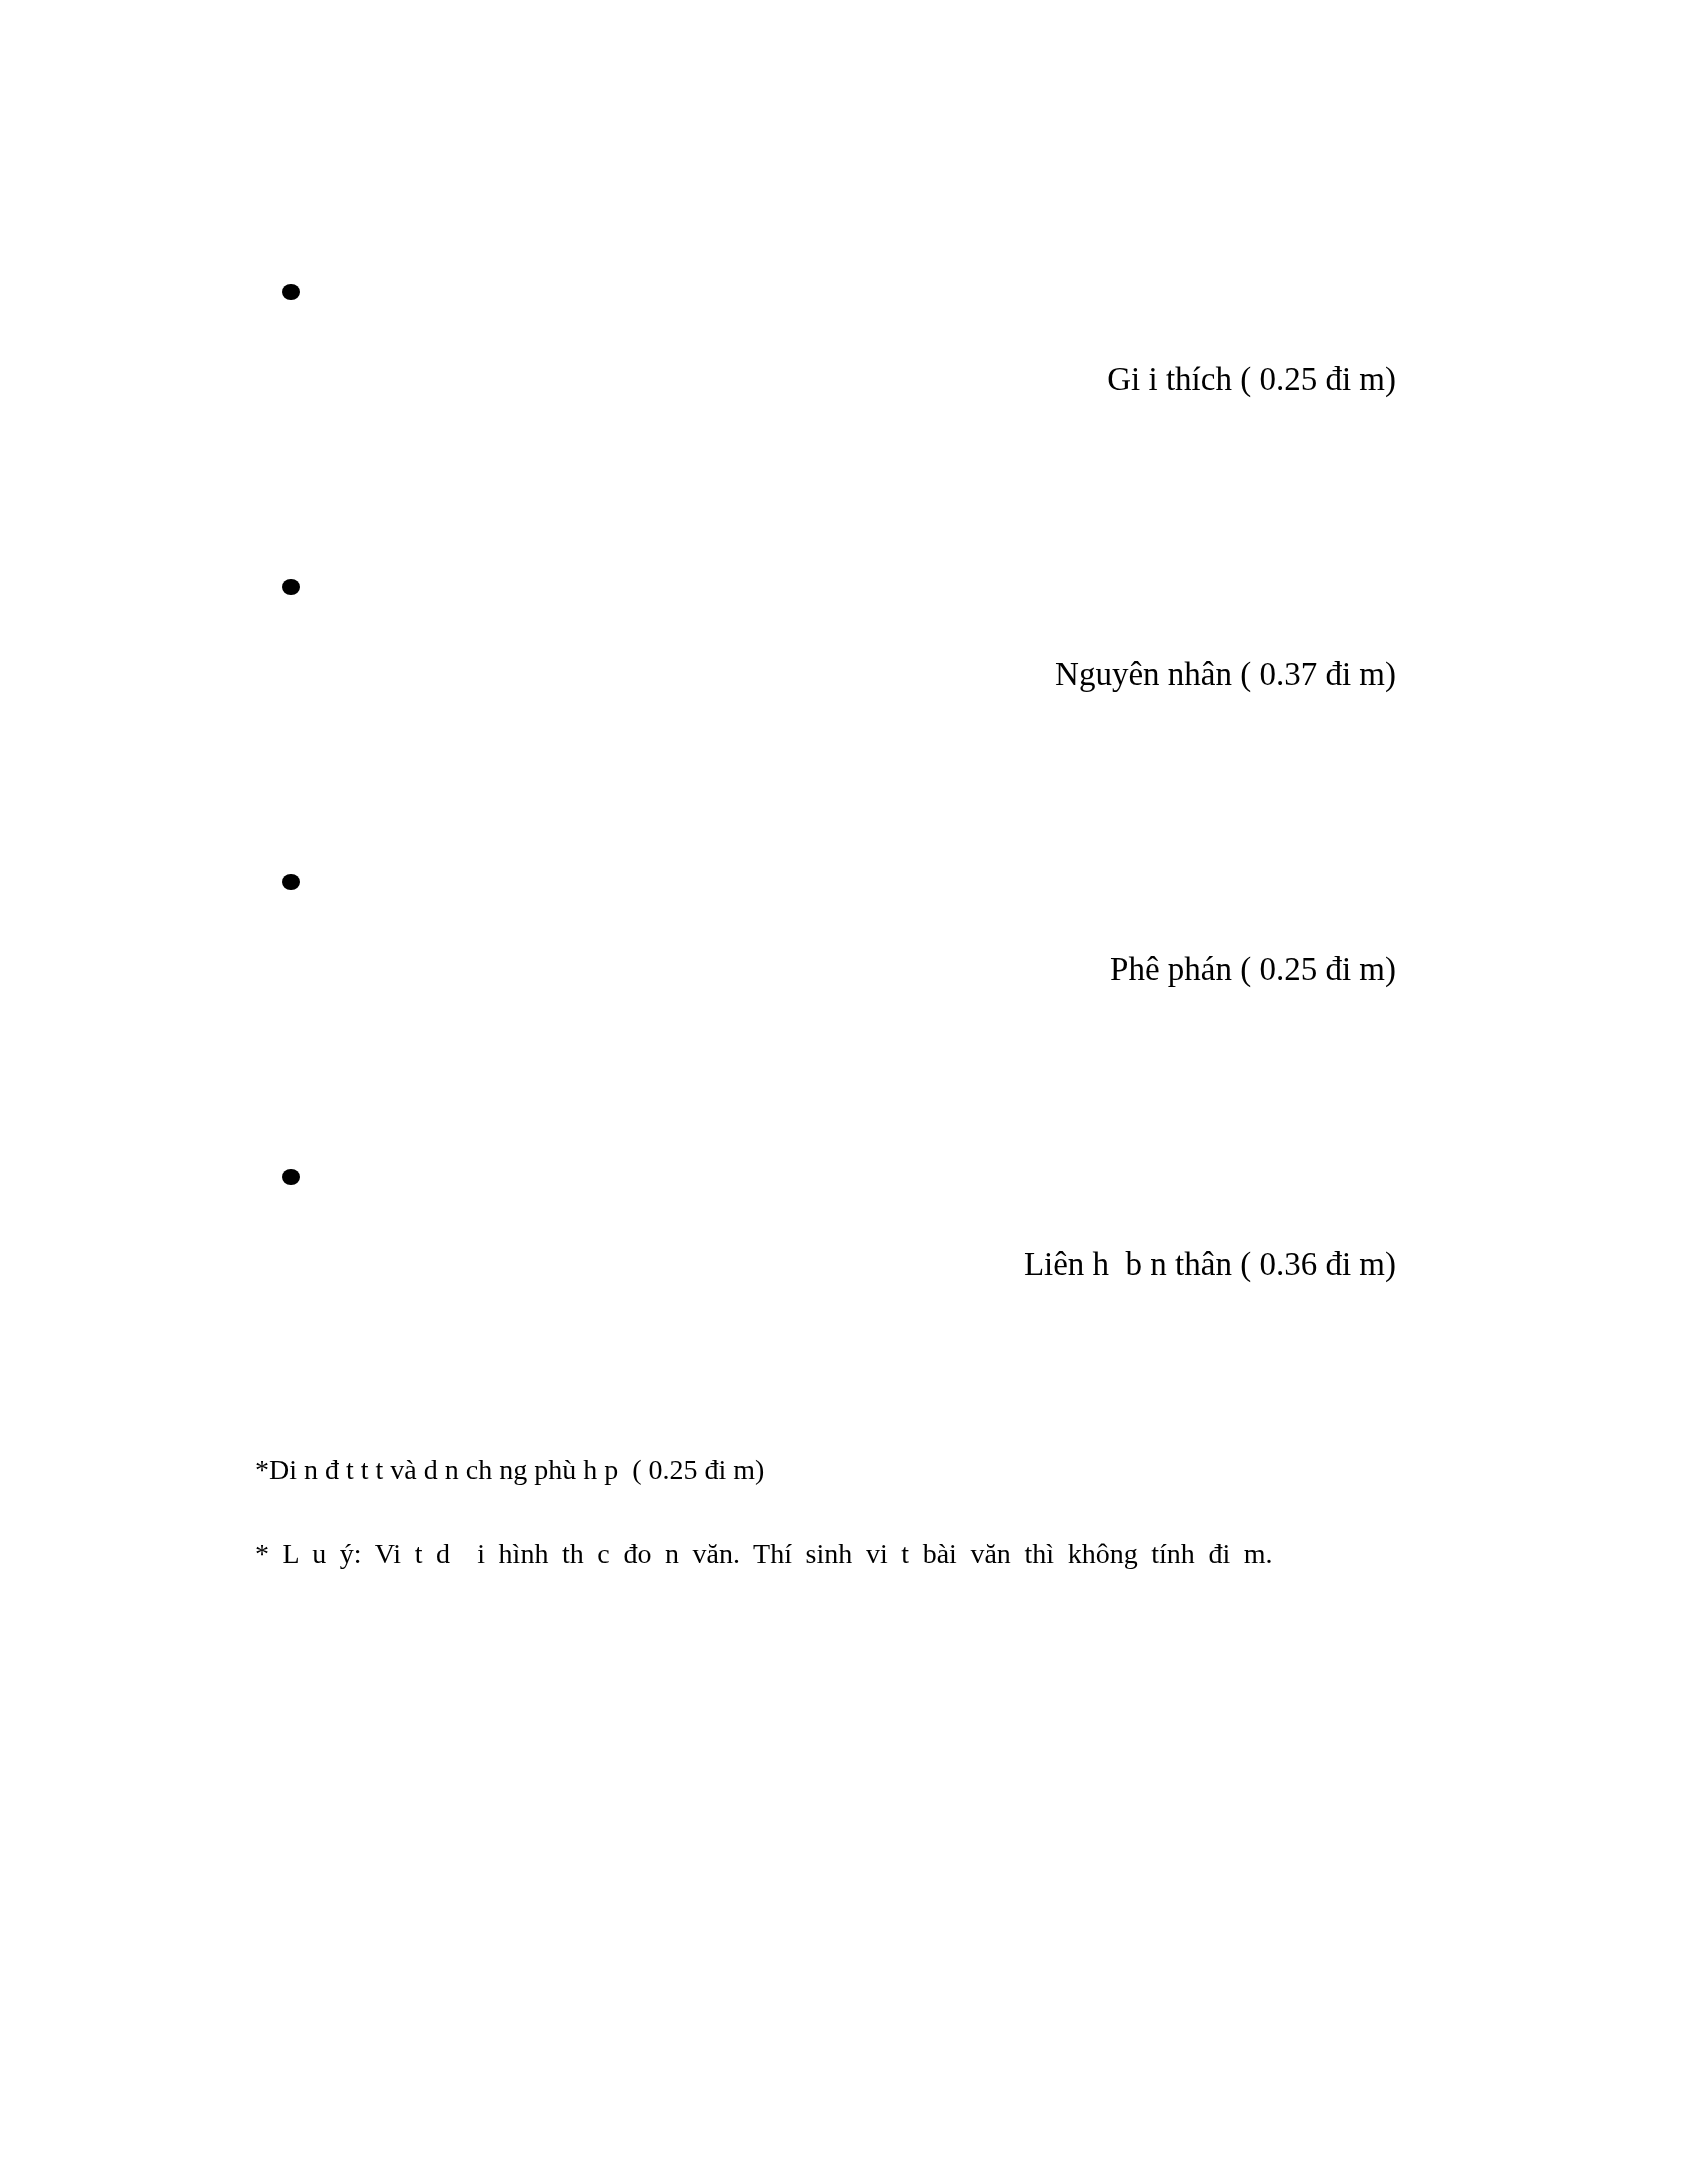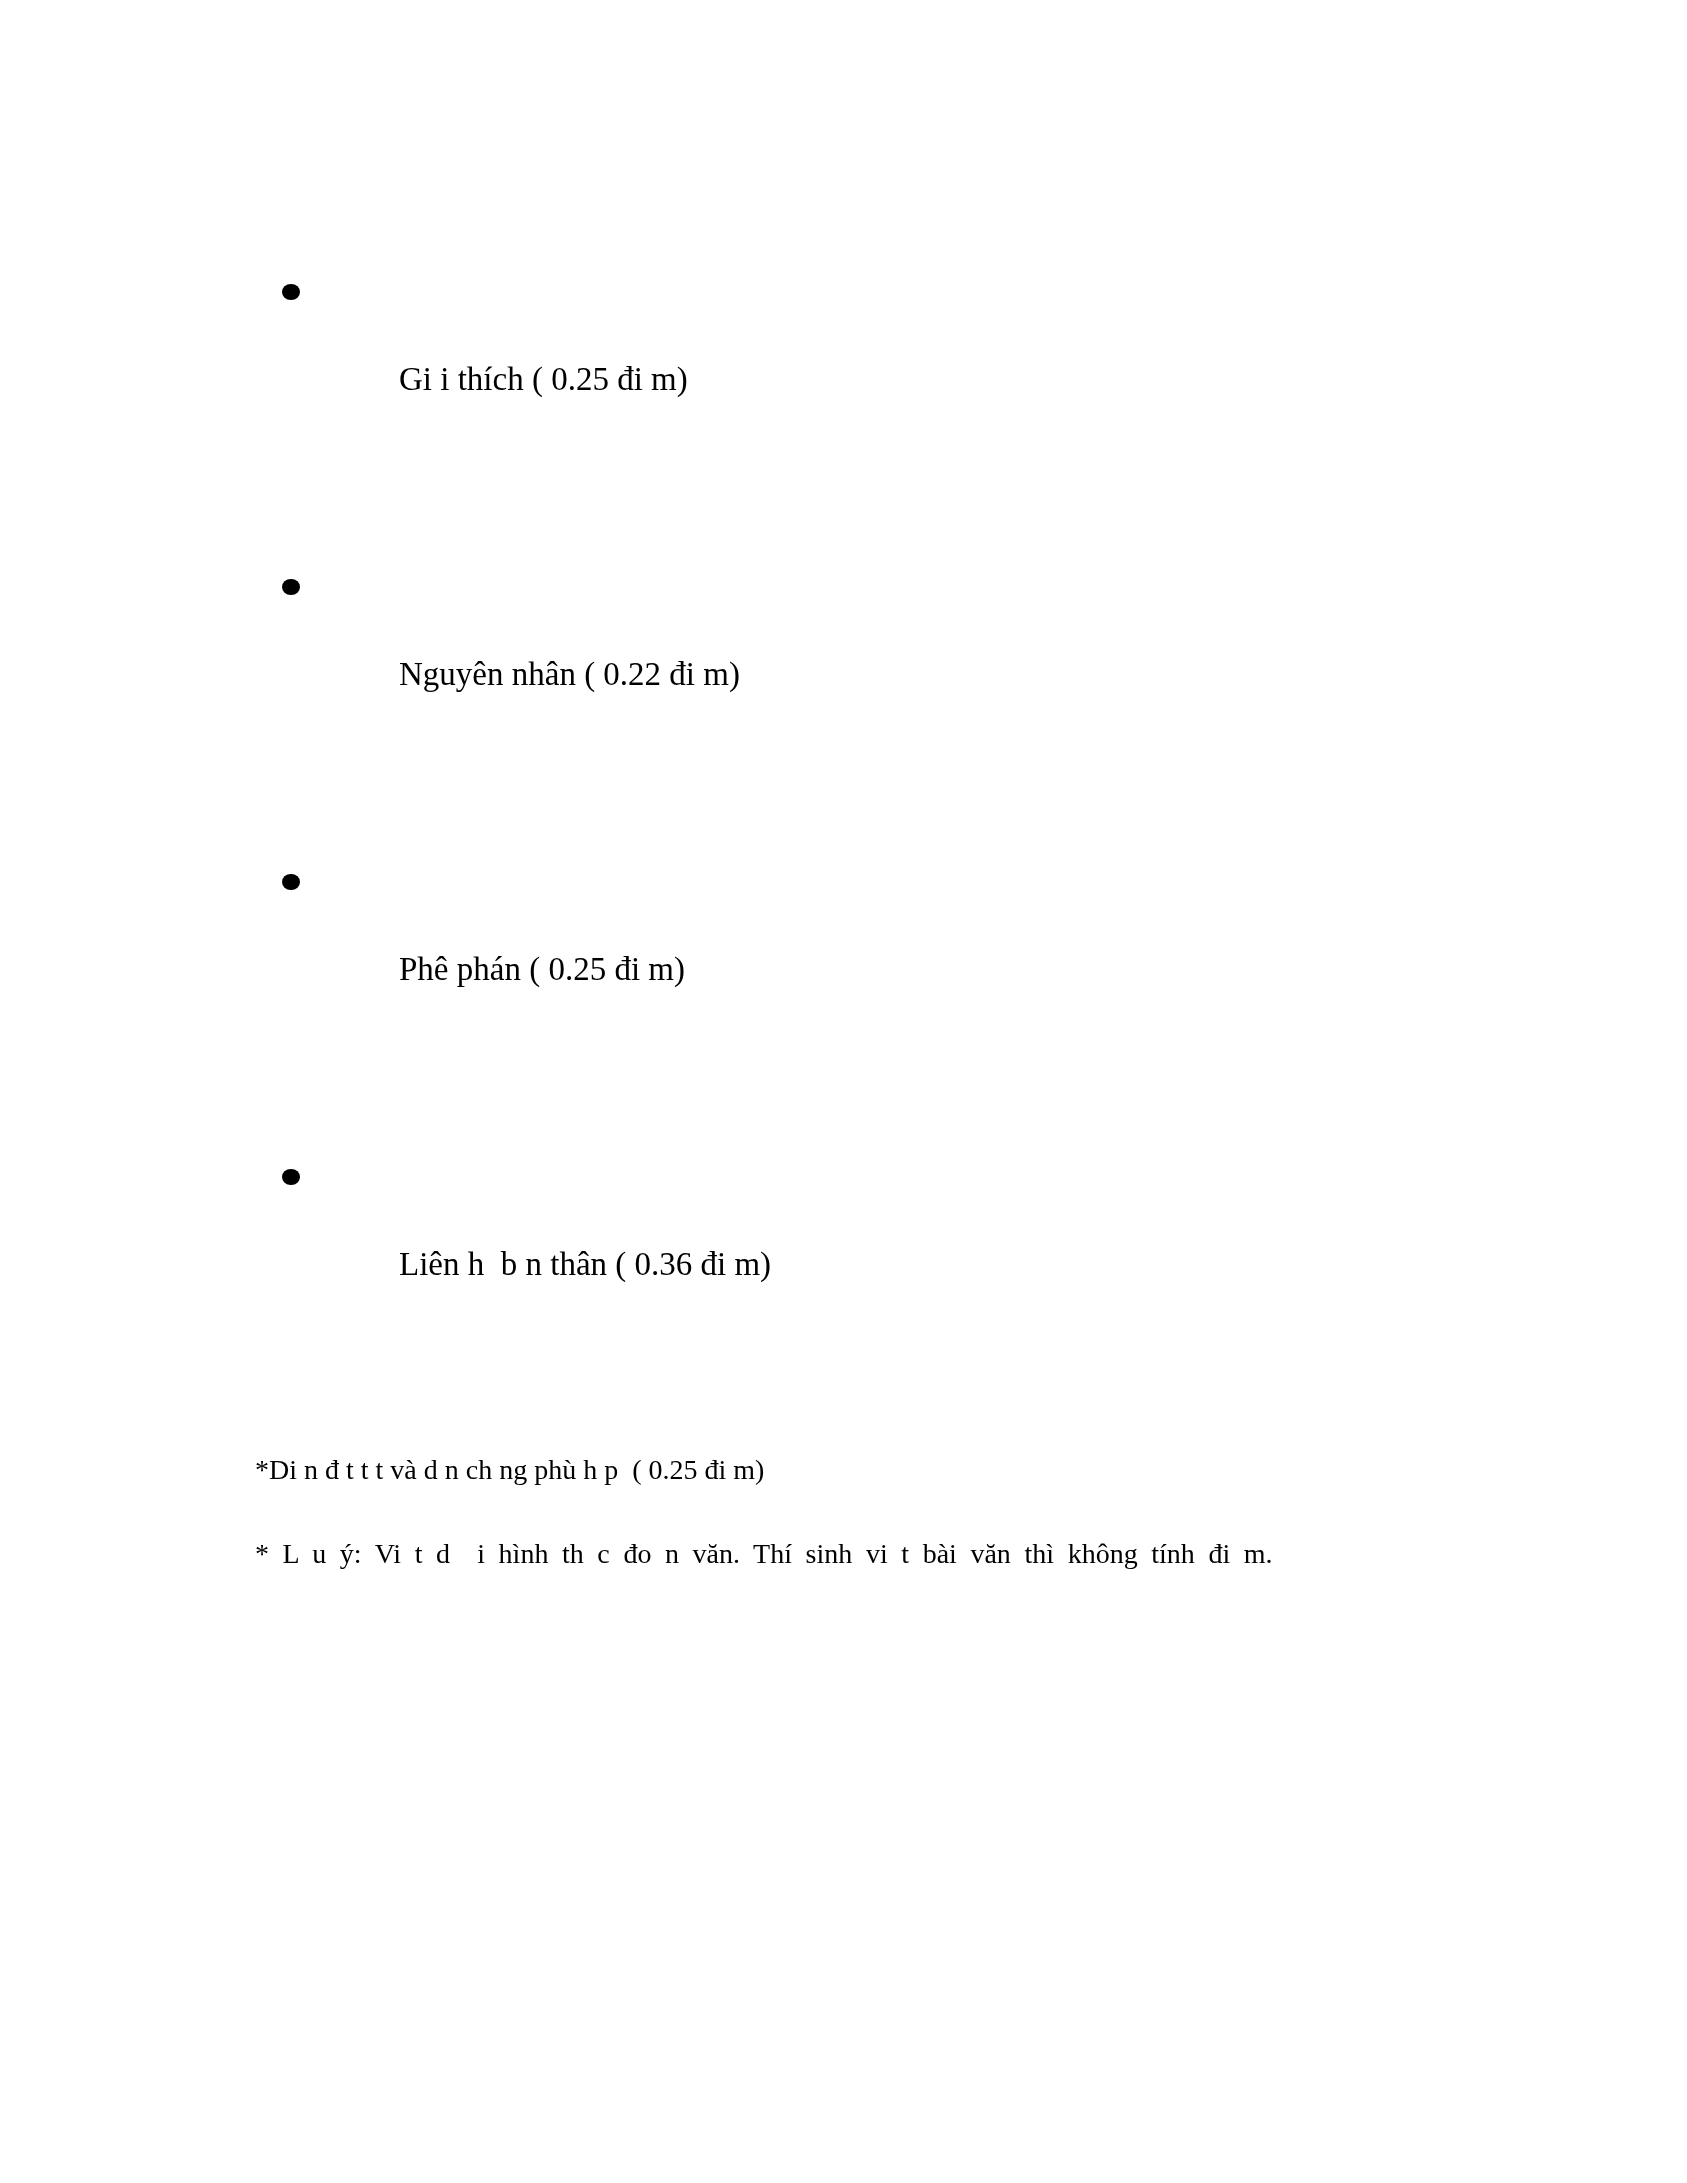--- a/index.html
+++ b/index.html
@@ -13,21 +13,21 @@
     font-size: 33px;
     overflow: hidden;
   }
   .content {
     position: absolute;
     left: 255px;
     top: 193px;
     width: 1141px;
   }
   .content * { white-space: pre-wrap; }
-  ul.bullets { list-style: none; margin: 0; padding: 0; }
+  ul.bullets { list-style: none; margin: 0; padding: 0; text-align: right; }
   ul.bullets li {
     position: relative;
     padding-left: 78px;
     line-height: 45px;
     margin-bottom: 41px;
   }
   .dot {
     position: absolute;
     left: 26.5px;
     top: 16.5px;
@@ -51,21 +51,21 @@
 <div class="page">
   <div class="content">
 
     <ul class="bullets">
       <li>
         <span class="dot"></span>
         <span>Gi i thích ( 0.25 đi m)</span>
       </li>
       <li>
         <span class="dot"></span>
-        <span>Nguyên nhân ( 0.22 đi m)</span>
+        <span>Nguyên nhân ( 0.37 đi m)</span>
       </li>
       <li>
         <span class="dot"></span>
         <span>Phê phán ( 0.25 đi m)</span>
       </li>
       <li>
         <span class="dot"></span>
         <span>Liên h  b n thân ( 0.36 đi m)</span>
       </li>
     </ul>

